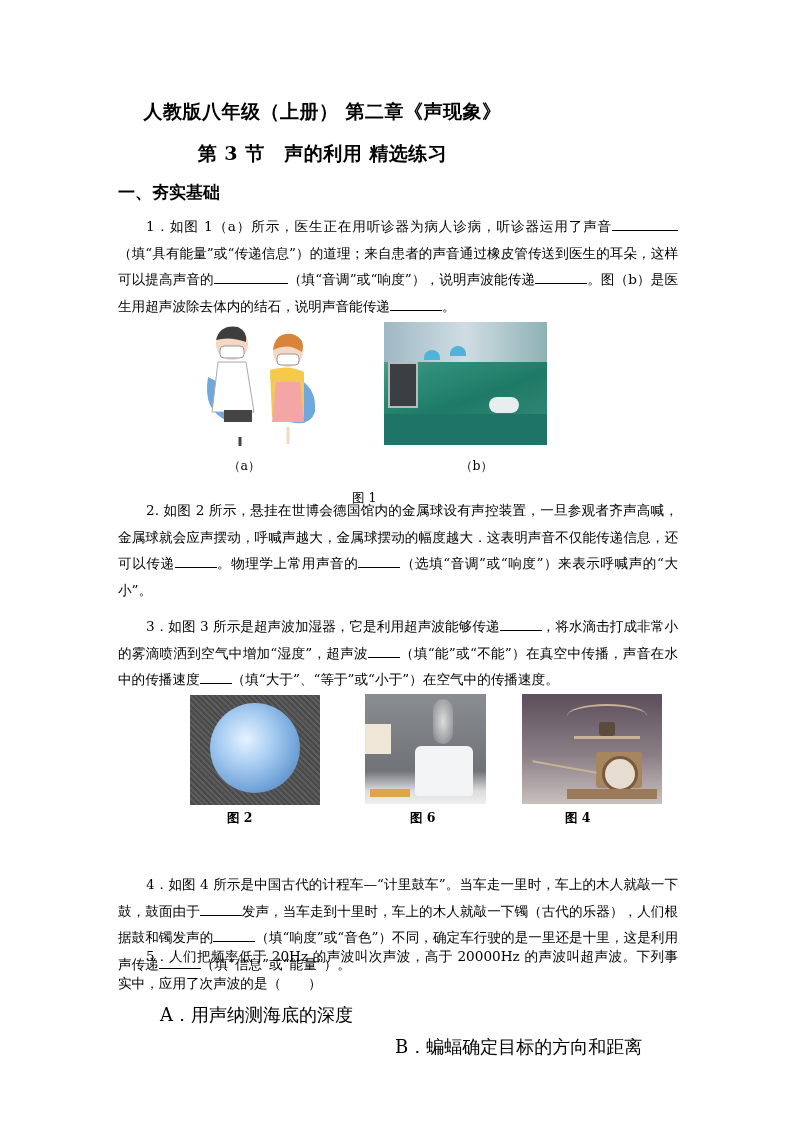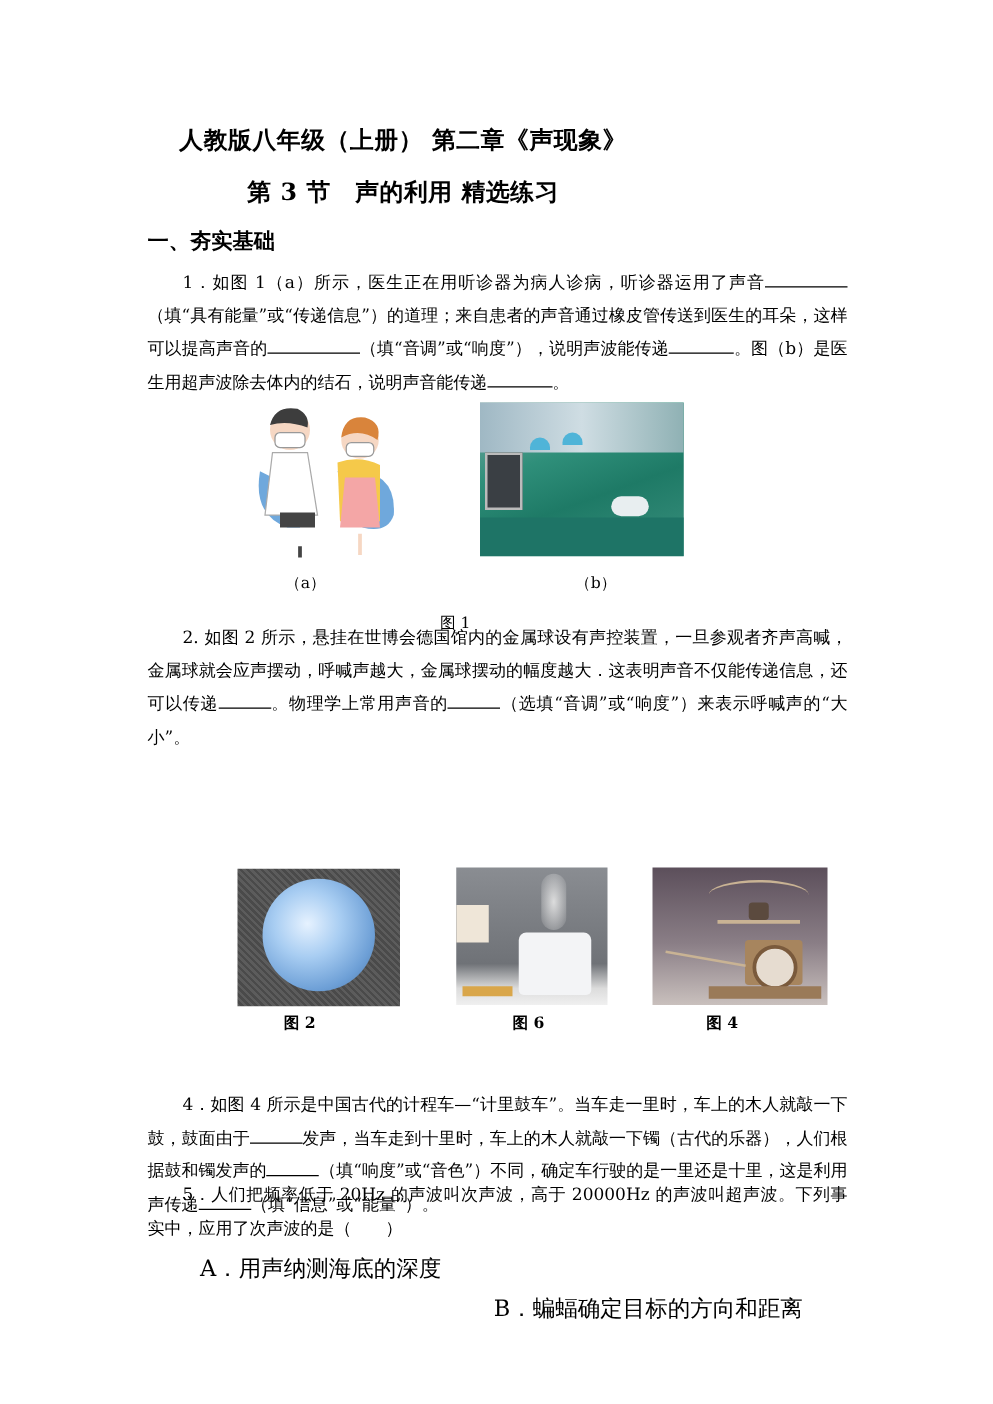--- a/index.html
+++ b/index.html
@@ -87,20 +87,23 @@
   </div>
 
   <div class="cap" style="left:228px;top:458px;">（a）</div>
   <div class="cap" style="left:352px;top:458px;margin-top:32px;">图 1</div>
   <div class="cap" style="left:460px;top:458px;">（b）</div>
 
   <div class="para indent" style="top:497px;">
     <span>2. 如图 2 所示，悬挂在世博会德国馆内的金属球设有声控装置，一旦参观者齐声高喊，金属球就会应声摆动，呼喊声越大，金属球摆动的幅度越大．这表明声音不仅能传递信息，还可以传递</span><span class="blank" style="width:42px;"></span><span>。物理学上常用声音的</span><span class="blank" style="width:42px;"></span><span>（选填“音调”或“响度”）来表示呼喊声的“大小”。</span>
   </div>
 
+  <div class="para indent" style="top:613px;">
+    <span>3．如图 3 所示是超声波加湿器，它是利用超声波能够传递</span><span class="blank" style="width:42px;"></span><span>，将水滴击打成非常小的雾滴喷洒到空气中增加“湿度”，超声波</span><span class="blank" style="width:32px;"></span><span>（填“能”或“不能”）在真空中传播，声音在水中的传播速度</span><span class="blank" style="width:32px;"></span><span>（填“大于”、“等于”或“小于”）在空气中的传播速度。</span>
+  </div>
 
   <div class="fig f2">
     <div class="ball"></div>
   </div>
   <div class="fig f3">
     <div class="lamp"></div>
     <div class="steam"></div>
     <div class="humid"></div>
     <div style="position:absolute;left:5px;top:95px;width:40px;height:8px;background:#d9a64a;"></div>
   </div>

